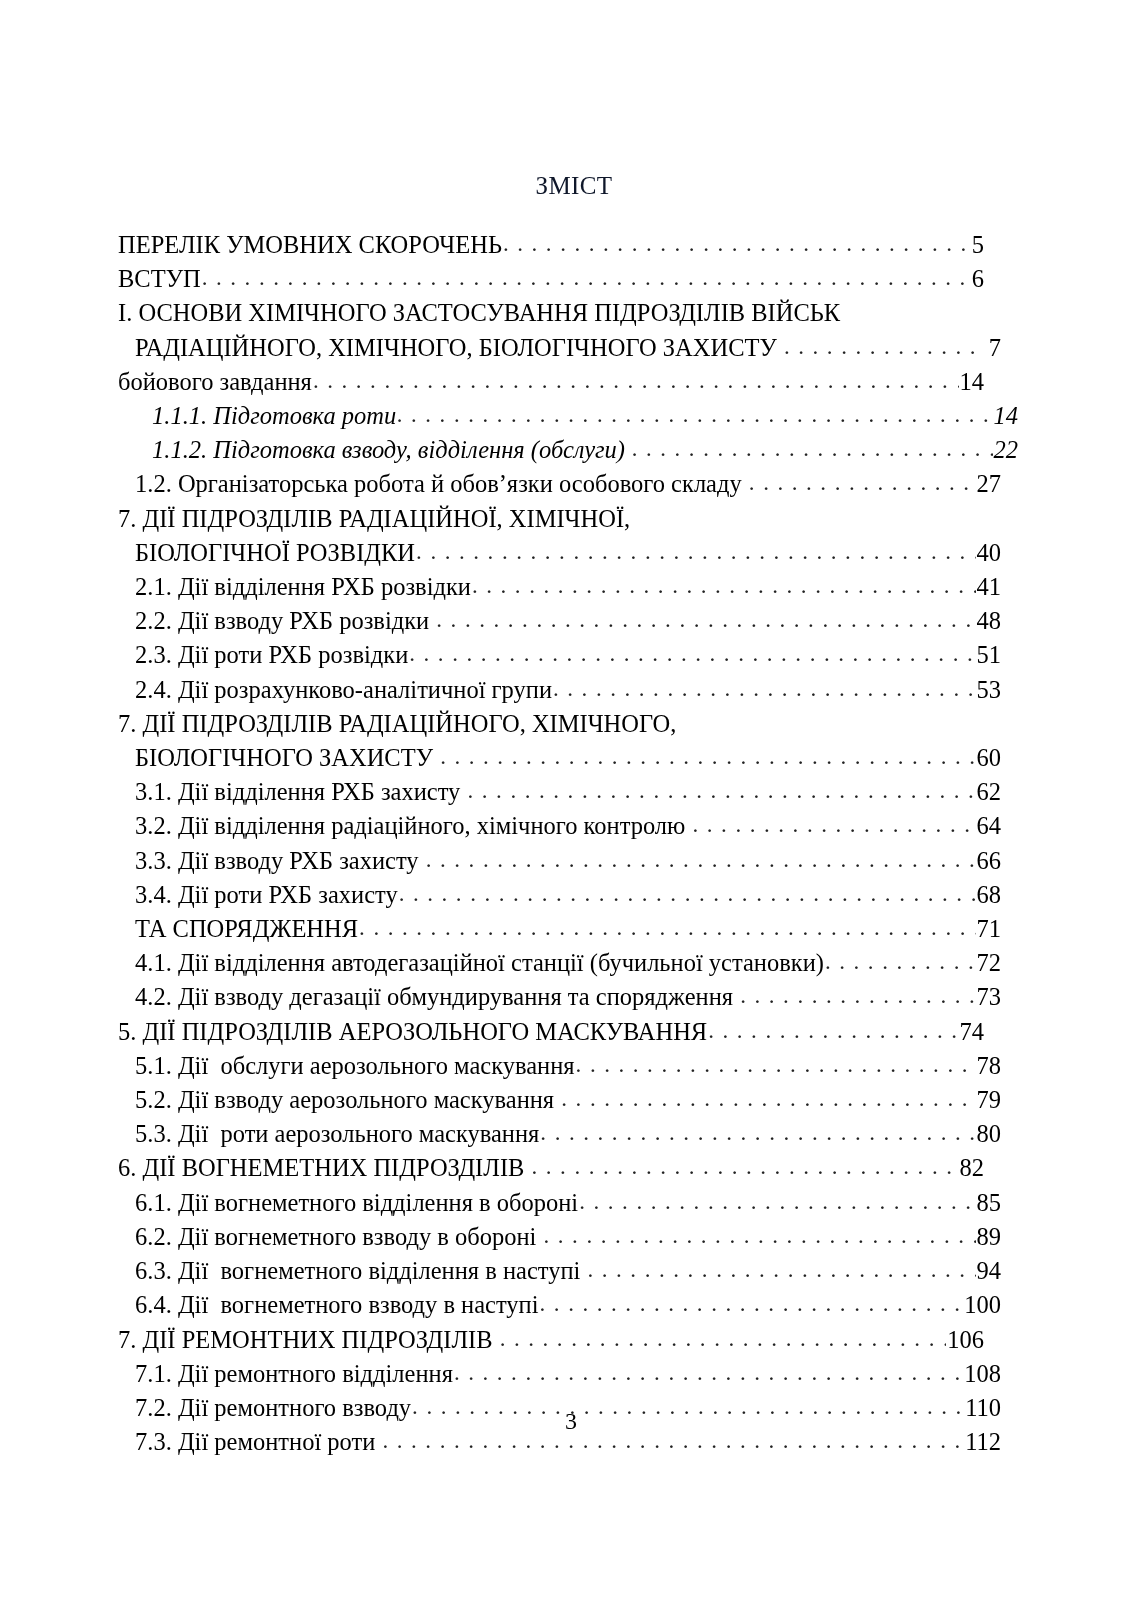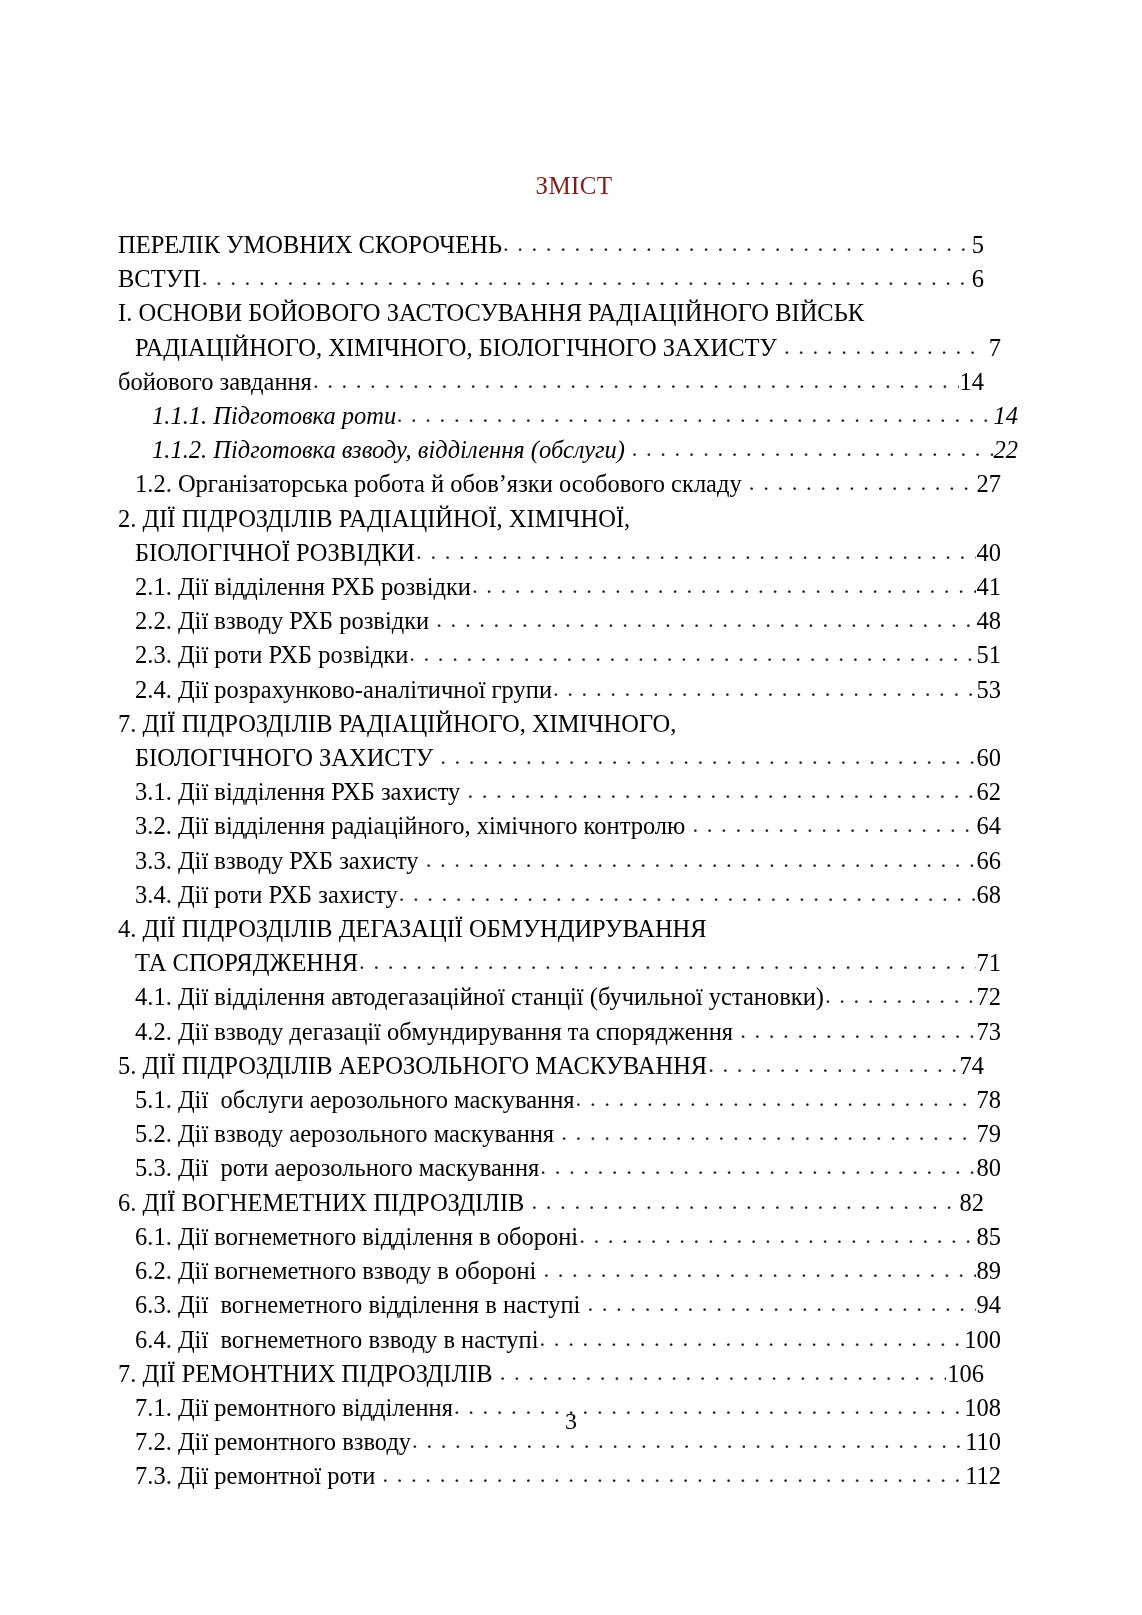--- a/index.html
+++ b/index.html
@@ -20,21 +20,21 @@
   }
 
   .doc-title {
     position: absolute;
     top: 172px;
     left: 0;
     width: 1142px;
     text-align: center;
     font-size: 25px;
     letter-spacing: 0.4px;
-    color: #7f1d1d;
+    color: #0f172a;
   }
   .doc-title span { display: inline-block; margin-left: 6px; }
 
   .toc {
     position: absolute;
     top: 228px;
     left: 118px;
     width: 866px;
   }
 
@@ -90,39 +90,38 @@
 
 <div class="page">
 
   <div class="doc-title">
     <span>ЗМІСТ</span>
   </div>
 
   <div class="toc">
       <div class="toc-entry lvl0"><span class="label">ПЕРЕЛІК УМОВНИХ СКОРОЧЕНЬ</span><span class="leader">. . . . . . . . . . . . . . . . . . . . . . . . . . . . . . . . . . . . . . . . . . . . . . . . . . . . . . . . . . . . . . . . . . . . . . . . . . . . . . . . . . . . . . . . . . . . . . . . . . . . . . . . . . . . . . . . . . . . . . . . . . . . . . . . . . . . . . . . . . . . . . . . . . . . . . . . . . . . . . . . . . . . . . . . . . . . . . . . . . . . . . . . . . . . . . . . . . . . . . . . . . . . . . . . . . . . . . . . . . . . . . . . . . . . . . . . . . . . . . . . . . . . . . . . . . . . . . . . . . .</span><span class="pageno">5</span></div>
       <div class="toc-entry lvl0"><span class="label">ВСТУП</span><span class="leader">. . . . . . . . . . . . . . . . . . . . . . . . . . . . . . . . . . . . . . . . . . . . . . . . . . . . . . . . . . . . . . . . . . . . . . . . . . . . . . . . . . . . . . . . . . . . . . . . . . . . . . . . . . . . . . . . . . . . . . . . . . . . . . . . . . . . . . . . . . . . . . . . . . . . . . . . . . . . . . . . . . . . . . . . . . . . . . . . . . . . . . . . . . . . . . . . . . . . . . . . . . . . . . . . . . . . . . . . . . . . . . . . . . . . . . . . . . . . . . . . . . . . . . . . . . . . . . . . . . .</span><span class="pageno">6</span></div>
-      <div class="toc-entry lvl0 cont"><span class="label">I. ОСНОВИ БОЙОВОГО ЗАСТОСУВАННЯ РАДІАЦІЙНОГО ВІЙСЬК</span></div>
+      <div class="toc-entry lvl0 cont"><span class="label">I. ОСНОВИ ХІМІЧНОГО ЗАСТОСУВАННЯ ПІДРОЗДІЛІВ ВІЙСЬК</span></div>
       <div class="toc-entry lvl1"><span class="label">РАДІАЦІЙНОГО, ХІМІЧНОГО, БІОЛОГІЧНОГО ЗАХИСТУ </span><span class="leader">. . . . . . . . . . . . . . . . . . . . . . . . . . . . . . . . . . . . . . . . . . . . . . . . . . . . . . . . . . . . . . . . . . . . . . . . . . . . . . . . . . . . . . . . . . . . . . . . . . . . . . . . . . . . . . . . . . . . . . . . . . . . . . . . . . . . . . . . . . . . . . . . . . . . . . . . . . . . . . . . . . . . . . . . . . . . . . . . . . . . . . . . . . . . . . . . . . . . . . . . . . . . . . . . . . . . . . . . . . . . . . . . . . . . . . . . . . . . . . . . . . . . . . . . . . . . . . . . . . .</span><span class="pageno">7</span></div>
       <div class="toc-entry lvl0"><span class="label">бойового завдання</span><span class="leader">. . . . . . . . . . . . . . . . . . . . . . . . . . . . . . . . . . . . . . . . . . . . . . . . . . . . . . . . . . . . . . . . . . . . . . . . . . . . . . . . . . . . . . . . . . . . . . . . . . . . . . . . . . . . . . . . . . . . . . . . . . . . . . . . . . . . . . . . . . . . . . . . . . . . . . . . . . . . . . . . . . . . . . . . . . . . . . . . . . . . . . . . . . . . . . . . . . . . . . . . . . . . . . . . . . . . . . . . . . . . . . . . . . . . . . . . . . . . . . . . . . . . . . . . . . . . . . . . . . .</span><span class="pageno">14</span></div>
       <div class="toc-entry lvl2"><span class="label">1.1.1. Підготовка роти</span><span class="leader">. . . . . . . . . . . . . . . . . . . . . . . . . . . . . . . . . . . . . . . . . . . . . . . . . . . . . . . . . . . . . . . . . . . . . . . . . . . . . . . . . . . . . . . . . . . . . . . . . . . . . . . . . . . . . . . . . . . . . . . . . . . . . . . . . . . . . . . . . . . . . . . . . . . . . . . . . . . . . . . . . . . . . . . . . . . . . . . . . . . . . . . . . . . . . . . . . . . . . . . . . . . . . . . . . . . . . . . . . . . . . . . . . . . . . . . . . . . . . . . . . . . . . . . . . . . . . . . . . . .</span><span class="pageno">14</span></div>
       <div class="toc-entry lvl2"><span class="label">1.1.2. Підготовка взводу, відділення (обслуги) </span><span class="leader">. . . . . . . . . . . . . . . . . . . . . . . . . . . . . . . . . . . . . . . . . . . . . . . . . . . . . . . . . . . . . . . . . . . . . . . . . . . . . . . . . . . . . . . . . . . . . . . . . . . . . . . . . . . . . . . . . . . . . . . . . . . . . . . . . . . . . . . . . . . . . . . . . . . . . . . . . . . . . . . . . . . . . . . . . . . . . . . . . . . . . . . . . . . . . . . . . . . . . . . . . . . . . . . . . . . . . . . . . . . . . . . . . . . . . . . . . . . . . . . . . . . . . . . . . . . . . . . . . . .</span><span class="pageno">22</span></div>
       <div class="toc-entry lvl1"><span class="label">1.2. Організаторська робота й обов’язки особового складу </span><span class="leader">. . . . . . . . . . . . . . . . . . . . . . . . . . . . . . . . . . . . . . . . . . . . . . . . . . . . . . . . . . . . . . . . . . . . . . . . . . . . . . . . . . . . . . . . . . . . . . . . . . . . . . . . . . . . . . . . . . . . . . . . . . . . . . . . . . . . . . . . . . . . . . . . . . . . . . . . . . . . . . . . . . . . . . . . . . . . . . . . . . . . . . . . . . . . . . . . . . . . . . . . . . . . . . . . . . . . . . . . . . . . . . . . . . . . . . . . . . . . . . . . . . . . . . . . . . . . . . . . . . .</span><span class="pageno">27</span></div>
-      <div class="toc-entry lvl0 cont"><span class="label">2. ДІЇ ПІДРОЗДІЛІВ РАДІАЦІЙНОЇ, ХІМІЧНОЇ,</span></div>
+      <div class="toc-entry lvl0 cont"><span class="label">7. ДІЇ ПІДРОЗДІЛІВ РАДІАЦІЙНОЇ, ХІМІЧНОЇ,</span></div>
       <div class="toc-entry lvl1"><span class="label">БІОЛОГІЧНОЇ РОЗВІДКИ</span><span class="leader">. . . . . . . . . . . . . . . . . . . . . . . . . . . . . . . . . . . . . . . . . . . . . . . . . . . . . . . . . . . . . . . . . . . . . . . . . . . . . . . . . . . . . . . . . . . . . . . . . . . . . . . . . . . . . . . . . . . . . . . . . . . . . . . . . . . . . . . . . . . . . . . . . . . . . . . . . . . . . . . . . . . . . . . . . . . . . . . . . . . . . . . . . . . . . . . . . . . . . . . . . . . . . . . . . . . . . . . . . . . . . . . . . . . . . . . . . . . . . . . . . . . . . . . . . . . . . . . . . . .</span><span class="pageno">40</span></div>
       <div class="toc-entry lvl1"><span class="label">2.1. Дії відділення РХБ розвідки</span><span class="leader">. . . . . . . . . . . . . . . . . . . . . . . . . . . . . . . . . . . . . . . . . . . . . . . . . . . . . . . . . . . . . . . . . . . . . . . . . . . . . . . . . . . . . . . . . . . . . . . . . . . . . . . . . . . . . . . . . . . . . . . . . . . . . . . . . . . . . . . . . . . . . . . . . . . . . . . . . . . . . . . . . . . . . . . . . . . . . . . . . . . . . . . . . . . . . . . . . . . . . . . . . . . . . . . . . . . . . . . . . . . . . . . . . . . . . . . . . . . . . . . . . . . . . . . . . . . . . . . . . . .</span><span class="pageno">41</span></div>
       <div class="toc-entry lvl1"><span class="label">2.2. Дії взводу РХБ розвідки </span><span class="leader">. . . . . . . . . . . . . . . . . . . . . . . . . . . . . . . . . . . . . . . . . . . . . . . . . . . . . . . . . . . . . . . . . . . . . . . . . . . . . . . . . . . . . . . . . . . . . . . . . . . . . . . . . . . . . . . . . . . . . . . . . . . . . . . . . . . . . . . . . . . . . . . . . . . . . . . . . . . . . . . . . . . . . . . . . . . . . . . . . . . . . . . . . . . . . . . . . . . . . . . . . . . . . . . . . . . . . . . . . . . . . . . . . . . . . . . . . . . . . . . . . . . . . . . . . . . . . . . . . . .</span><span class="pageno">48</span></div>
       <div class="toc-entry lvl1"><span class="label">2.3. Дії роти РХБ розвідки</span><span class="leader">. . . . . . . . . . . . . . . . . . . . . . . . . . . . . . . . . . . . . . . . . . . . . . . . . . . . . . . . . . . . . . . . . . . . . . . . . . . . . . . . . . . . . . . . . . . . . . . . . . . . . . . . . . . . . . . . . . . . . . . . . . . . . . . . . . . . . . . . . . . . . . . . . . . . . . . . . . . . . . . . . . . . . . . . . . . . . . . . . . . . . . . . . . . . . . . . . . . . . . . . . . . . . . . . . . . . . . . . . . . . . . . . . . . . . . . . . . . . . . . . . . . . . . . . . . . . . . . . . . .</span><span class="pageno">51</span></div>
       <div class="toc-entry lvl1"><span class="label">2.4. Дії розрахунково-аналітичної групи</span><span class="leader">. . . . . . . . . . . . . . . . . . . . . . . . . . . . . . . . . . . . . . . . . . . . . . . . . . . . . . . . . . . . . . . . . . . . . . . . . . . . . . . . . . . . . . . . . . . . . . . . . . . . . . . . . . . . . . . . . . . . . . . . . . . . . . . . . . . . . . . . . . . . . . . . . . . . . . . . . . . . . . . . . . . . . . . . . . . . . . . . . . . . . . . . . . . . . . . . . . . . . . . . . . . . . . . . . . . . . . . . . . . . . . . . . . . . . . . . . . . . . . . . . . . . . . . . . . . . . . . . . . .</span><span class="pageno">53</span></div>
       <div class="toc-entry lvl0 cont"><span class="label">7. ДІЇ ПІДРОЗДІЛІВ РАДІАЦІЙНОГО, ХІМІЧНОГО,</span></div>
       <div class="toc-entry lvl1"><span class="label">БІОЛОГІЧНОГО ЗАХИСТУ </span><span class="leader">. . . . . . . . . . . . . . . . . . . . . . . . . . . . . . . . . . . . . . . . . . . . . . . . . . . . . . . . . . . . . . . . . . . . . . . . . . . . . . . . . . . . . . . . . . . . . . . . . . . . . . . . . . . . . . . . . . . . . . . . . . . . . . . . . . . . . . . . . . . . . . . . . . . . . . . . . . . . . . . . . . . . . . . . . . . . . . . . . . . . . . . . . . . . . . . . . . . . . . . . . . . . . . . . . . . . . . . . . . . . . . . . . . . . . . . . . . . . . . . . . . . . . . . . . . . . . . . . . . .</span><span class="pageno">60</span></div>
       <div class="toc-entry lvl1"><span class="label">3.1. Дії відділення РХБ захисту </span><span class="leader">. . . . . . . . . . . . . . . . . . . . . . . . . . . . . . . . . . . . . . . . . . . . . . . . . . . . . . . . . . . . . . . . . . . . . . . . . . . . . . . . . . . . . . . . . . . . . . . . . . . . . . . . . . . . . . . . . . . . . . . . . . . . . . . . . . . . . . . . . . . . . . . . . . . . . . . . . . . . . . . . . . . . . . . . . . . . . . . . . . . . . . . . . . . . . . . . . . . . . . . . . . . . . . . . . . . . . . . . . . . . . . . . . . . . . . . . . . . . . . . . . . . . . . . . . . . . . . . . . . .</span><span class="pageno">62</span></div>
       <div class="toc-entry lvl1"><span class="label">3.2. Дії відділення радіаційного, хімічного контролю </span><span class="leader">. . . . . . . . . . . . . . . . . . . . . . . . . . . . . . . . . . . . . . . . . . . . . . . . . . . . . . . . . . . . . . . . . . . . . . . . . . . . . . . . . . . . . . . . . . . . . . . . . . . . . . . . . . . . . . . . . . . . . . . . . . . . . . . . . . . . . . . . . . . . . . . . . . . . . . . . . . . . . . . . . . . . . . . . . . . . . . . . . . . . . . . . . . . . . . . . . . . . . . . . . . . . . . . . . . . . . . . . . . . . . . . . . . . . . . . . . . . . . . . . . . . . . . . . . . . . . . . . . . .</span><span class="pageno">64</span></div>
       <div class="toc-entry lvl1"><span class="label">3.3. Дії взводу РХБ захисту </span><span class="leader">. . . . . . . . . . . . . . . . . . . . . . . . . . . . . . . . . . . . . . . . . . . . . . . . . . . . . . . . . . . . . . . . . . . . . . . . . . . . . . . . . . . . . . . . . . . . . . . . . . . . . . . . . . . . . . . . . . . . . . . . . . . . . . . . . . . . . . . . . . . . . . . . . . . . . . . . . . . . . . . . . . . . . . . . . . . . . . . . . . . . . . . . . . . . . . . . . . . . . . . . . . . . . . . . . . . . . . . . . . . . . . . . . . . . . . . . . . . . . . . . . . . . . . . . . . . . . . . . . . .</span><span class="pageno">66</span></div>
       <div class="toc-entry lvl1"><span class="label">3.4. Дії роти РХБ захисту</span><span class="leader">. . . . . . . . . . . . . . . . . . . . . . . . . . . . . . . . . . . . . . . . . . . . . . . . . . . . . . . . . . . . . . . . . . . . . . . . . . . . . . . . . . . . . . . . . . . . . . . . . . . . . . . . . . . . . . . . . . . . . . . . . . . . . . . . . . . . . . . . . . . . . . . . . . . . . . . . . . . . . . . . . . . . . . . . . . . . . . . . . . . . . . . . . . . . . . . . . . . . . . . . . . . . . . . . . . . . . . . . . . . . . . . . . . . . . . . . . . . . . . . . . . . . . . . . . . . . . . . . . . .</span><span class="pageno">68</span></div>
-      <div class="toc-entry lvl0 cont"><span class="label">4. ДІЇ ПІДРОЗДІЛІВ ДЕГАЗАЦІЇ ОБМУНДИРУВАННЯ</span></div>
       <div class="toc-entry lvl1"><span class="label">ТА СПОРЯДЖЕННЯ</span><span class="leader">. . . . . . . . . . . . . . . . . . . . . . . . . . . . . . . . . . . . . . . . . . . . . . . . . . . . . . . . . . . . . . . . . . . . . . . . . . . . . . . . . . . . . . . . . . . . . . . . . . . . . . . . . . . . . . . . . . . . . . . . . . . . . . . . . . . . . . . . . . . . . . . . . . . . . . . . . . . . . . . . . . . . . . . . . . . . . . . . . . . . . . . . . . . . . . . . . . . . . . . . . . . . . . . . . . . . . . . . . . . . . . . . . . . . . . . . . . . . . . . . . . . . . . . . . . . . . . . . . . .</span><span class="pageno">71</span></div>
       <div class="toc-entry lvl1"><span class="label">4.1. Дії відділення автодегазаційної станції (бучильної установки)</span><span class="leader">. . . . . . . . . . . . . . . . . . . . . . . . . . . . . . . . . . . . . . . . . . . . . . . . . . . . . . . . . . . . . . . . . . . . . . . . . . . . . . . . . . . . . . . . . . . . . . . . . . . . . . . . . . . . . . . . . . . . . . . . . . . . . . . . . . . . . . . . . . . . . . . . . . . . . . . . . . . . . . . . . . . . . . . . . . . . . . . . . . . . . . . . . . . . . . . . . . . . . . . . . . . . . . . . . . . . . . . . . . . . . . . . . . . . . . . . . . . . . . . . . . . . . . . . . . . . . . . . . . .</span><span class="pageno">72</span></div>
       <div class="toc-entry lvl1"><span class="label">4.2. Дії взводу дегазації обмундирування та спорядження </span><span class="leader">. . . . . . . . . . . . . . . . . . . . . . . . . . . . . . . . . . . . . . . . . . . . . . . . . . . . . . . . . . . . . . . . . . . . . . . . . . . . . . . . . . . . . . . . . . . . . . . . . . . . . . . . . . . . . . . . . . . . . . . . . . . . . . . . . . . . . . . . . . . . . . . . . . . . . . . . . . . . . . . . . . . . . . . . . . . . . . . . . . . . . . . . . . . . . . . . . . . . . . . . . . . . . . . . . . . . . . . . . . . . . . . . . . . . . . . . . . . . . . . . . . . . . . . . . . . . . . . . . . .</span><span class="pageno">73</span></div>
       <div class="toc-entry lvl0"><span class="label">5. ДІЇ ПІДРОЗДІЛІВ АЕРОЗОЛЬНОГО МАСКУВАННЯ</span><span class="leader">. . . . . . . . . . . . . . . . . . . . . . . . . . . . . . . . . . . . . . . . . . . . . . . . . . . . . . . . . . . . . . . . . . . . . . . . . . . . . . . . . . . . . . . . . . . . . . . . . . . . . . . . . . . . . . . . . . . . . . . . . . . . . . . . . . . . . . . . . . . . . . . . . . . . . . . . . . . . . . . . . . . . . . . . . . . . . . . . . . . . . . . . . . . . . . . . . . . . . . . . . . . . . . . . . . . . . . . . . . . . . . . . . . . . . . . . . . . . . . . . . . . . . . . . . . . . . . . . . . .</span><span class="pageno">74</span></div>
       <div class="toc-entry lvl1"><span class="label">5.1. Дії  обслуги аерозольного маскування</span><span class="leader">. . . . . . . . . . . . . . . . . . . . . . . . . . . . . . . . . . . . . . . . . . . . . . . . . . . . . . . . . . . . . . . . . . . . . . . . . . . . . . . . . . . . . . . . . . . . . . . . . . . . . . . . . . . . . . . . . . . . . . . . . . . . . . . . . . . . . . . . . . . . . . . . . . . . . . . . . . . . . . . . . . . . . . . . . . . . . . . . . . . . . . . . . . . . . . . . . . . . . . . . . . . . . . . . . . . . . . . . . . . . . . . . . . . . . . . . . . . . . . . . . . . . . . . . . . . . . . . . . . .</span><span class="pageno">78</span></div>
       <div class="toc-entry lvl1"><span class="label">5.2. Дії взводу аерозольного маскування </span><span class="leader">. . . . . . . . . . . . . . . . . . . . . . . . . . . . . . . . . . . . . . . . . . . . . . . . . . . . . . . . . . . . . . . . . . . . . . . . . . . . . . . . . . . . . . . . . . . . . . . . . . . . . . . . . . . . . . . . . . . . . . . . . . . . . . . . . . . . . . . . . . . . . . . . . . . . . . . . . . . . . . . . . . . . . . . . . . . . . . . . . . . . . . . . . . . . . . . . . . . . . . . . . . . . . . . . . . . . . . . . . . . . . . . . . . . . . . . . . . . . . . . . . . . . . . . . . . . . . . . . . . .</span><span class="pageno">79</span></div>
       <div class="toc-entry lvl1"><span class="label">5.3. Дії  роти аерозольного маскування</span><span class="leader">. . . . . . . . . . . . . . . . . . . . . . . . . . . . . . . . . . . . . . . . . . . . . . . . . . . . . . . . . . . . . . . . . . . . . . . . . . . . . . . . . . . . . . . . . . . . . . . . . . . . . . . . . . . . . . . . . . . . . . . . . . . . . . . . . . . . . . . . . . . . . . . . . . . . . . . . . . . . . . . . . . . . . . . . . . . . . . . . . . . . . . . . . . . . . . . . . . . . . . . . . . . . . . . . . . . . . . . . . . . . . . . . . . . . . . . . . . . . . . . . . . . . . . . . . . . . . . . . . . .</span><span class="pageno">80</span></div>
       <div class="toc-entry lvl0"><span class="label">6. ДІЇ ВОГНЕМЕТНИХ ПІДРОЗДІЛІВ </span><span class="leader">. . . . . . . . . . . . . . . . . . . . . . . . . . . . . . . . . . . . . . . . . . . . . . . . . . . . . . . . . . . . . . . . . . . . . . . . . . . . . . . . . . . . . . . . . . . . . . . . . . . . . . . . . . . . . . . . . . . . . . . . . . . . . . . . . . . . . . . . . . . . . . . . . . . . . . . . . . . . . . . . . . . . . . . . . . . . . . . . . . . . . . . . . . . . . . . . . . . . . . . . . . . . . . . . . . . . . . . . . . . . . . . . . . . . . . . . . . . . . . . . . . . . . . . . . . . . . . . . . . .</span><span class="pageno">82</span></div>
       <div class="toc-entry lvl1"><span class="label">6.1. Дії вогнеметного відділення в обороні</span><span class="leader">. . . . . . . . . . . . . . . . . . . . . . . . . . . . . . . . . . . . . . . . . . . . . . . . . . . . . . . . . . . . . . . . . . . . . . . . . . . . . . . . . . . . . . . . . . . . . . . . . . . . . . . . . . . . . . . . . . . . . . . . . . . . . . . . . . . . . . . . . . . . . . . . . . . . . . . . . . . . . . . . . . . . . . . . . . . . . . . . . . . . . . . . . . . . . . . . . . . . . . . . . . . . . . . . . . . . . . . . . . . . . . . . . . . . . . . . . . . . . . . . . . . . . . . . . . . . . . . . . . .</span><span class="pageno">85</span></div>
       <div class="toc-entry lvl1"><span class="label">6.2. Дії вогнеметного взводу в обороні </span><span class="leader">. . . . . . . . . . . . . . . . . . . . . . . . . . . . . . . . . . . . . . . . . . . . . . . . . . . . . . . . . . . . . . . . . . . . . . . . . . . . . . . . . . . . . . . . . . . . . . . . . . . . . . . . . . . . . . . . . . . . . . . . . . . . . . . . . . . . . . . . . . . . . . . . . . . . . . . . . . . . . . . . . . . . . . . . . . . . . . . . . . . . . . . . . . . . . . . . . . . . . . . . . . . . . . . . . . . . . . . . . . . . . . . . . . . . . . . . . . . . . . . . . . . . . . . . . . . . . . . . . . .</span><span class="pageno">89</span></div>

